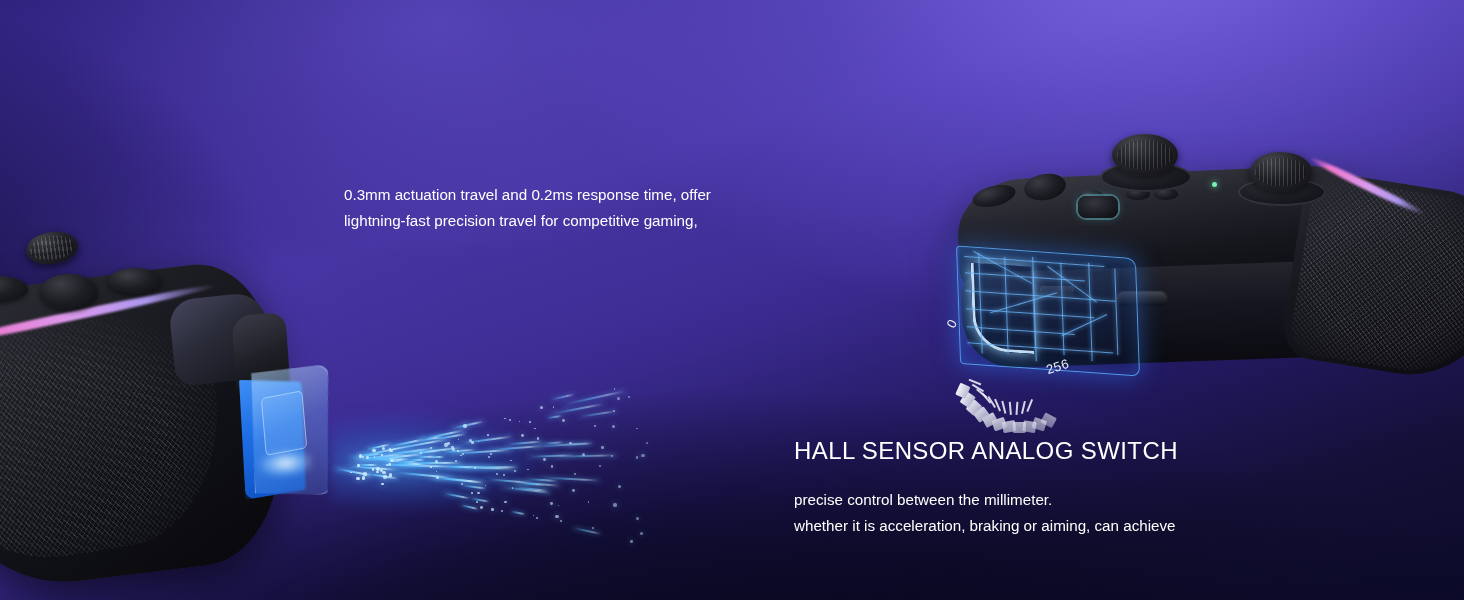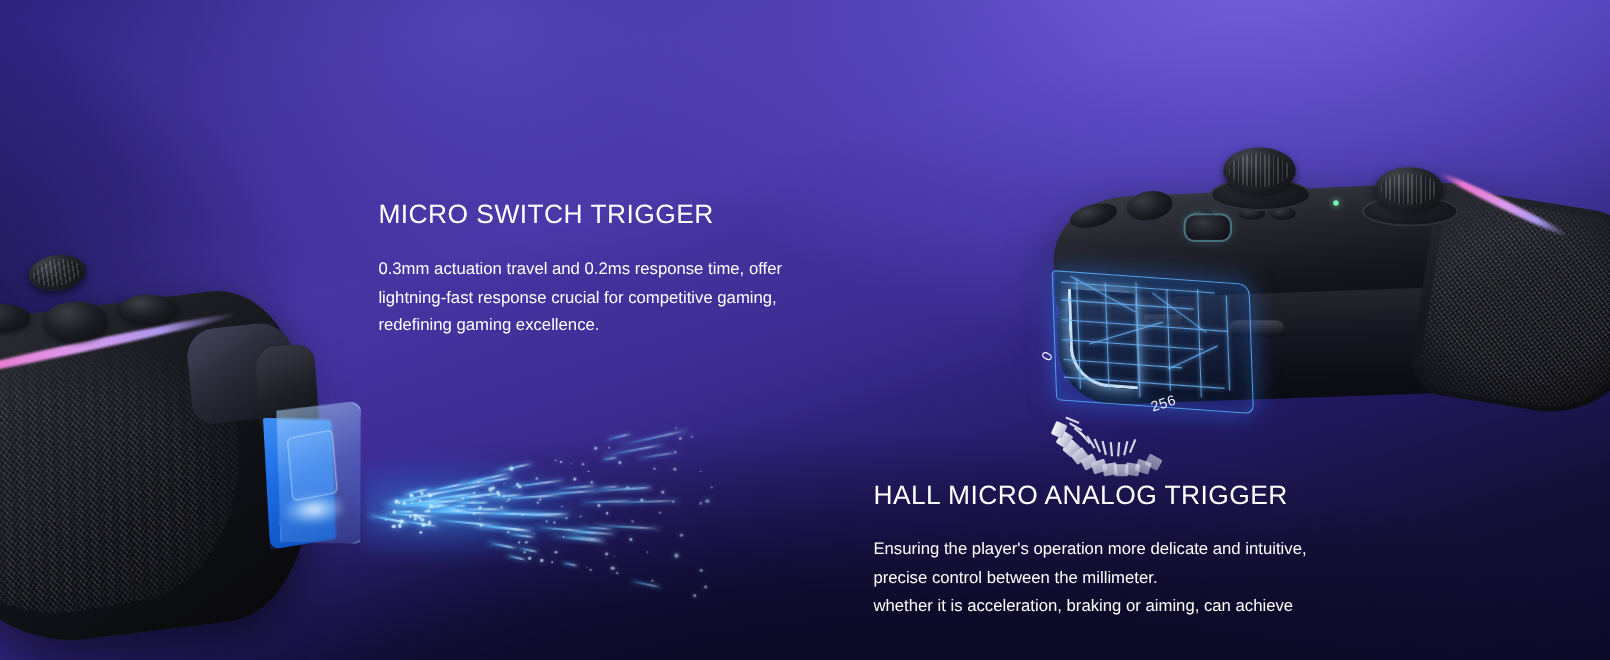--- a/index.html
+++ b/index.html
@@ -595,30 +595,27 @@
       <div class="tick" style="transform: translate(-36.001px, 21.6316px) rotate(-59deg);"></div>
       <div class="tick" style="transform: translate(-38.9417px, 15.7335px) rotate(-68deg);"></div>
     </div>
   <div class="gauge-label" id="gauge-label-min">0</div>
   <div class="gauge-label" id="gauge-label-max">256</div>
 
   <div class="headline">
   </div>
 
   <div class="block" id="block-micro">
-    <h2 class="block-heading">MICRO SWITCH TRIGGER</h2>
     <p class="block-body">
       <span>0.3mm actuation travel and 0.2ms response time, offer</span>
-      <span>lightning-fast response crucial for competitive gaming,</span>
-      <span>redefining gaming excellence.</span>
+      <span>lightning-fast precision travel for competitive gaming,</span>
     </p>
   </div>
 
   <div class="block" id="block-hall">
-    <h2 class="block-heading">HALL MICRO ANALOG TRIGGER</h2>
+    <h2 class="block-heading">HALL SENSOR ANALOG SWITCH</h2>
     <p class="block-body">
-      <span>Ensuring the player's operation more delicate and intuitive,</span>
       <span>precise control between the millimeter.</span>
       <span>whether it is acceleration, braking or aiming, can achieve</span>
     </p>
   </div>
 
 </div>
 
 </body></html>

